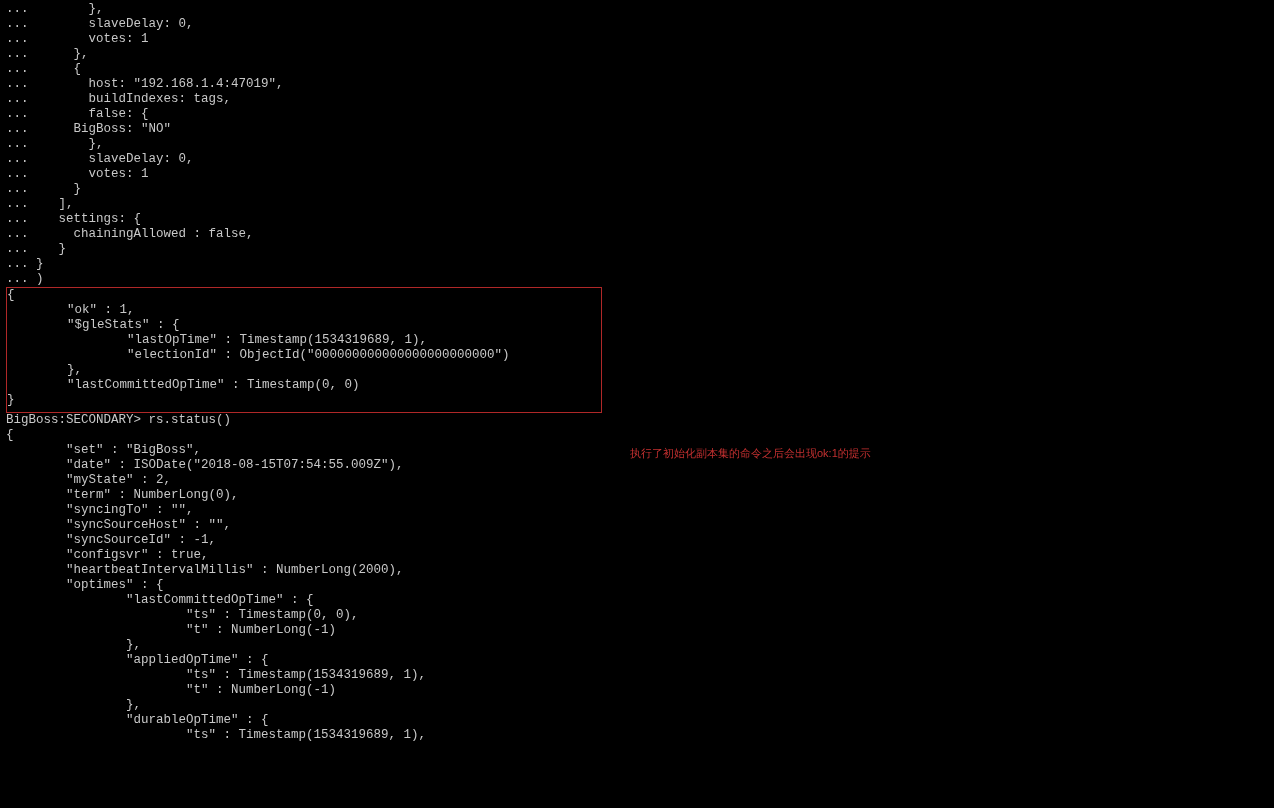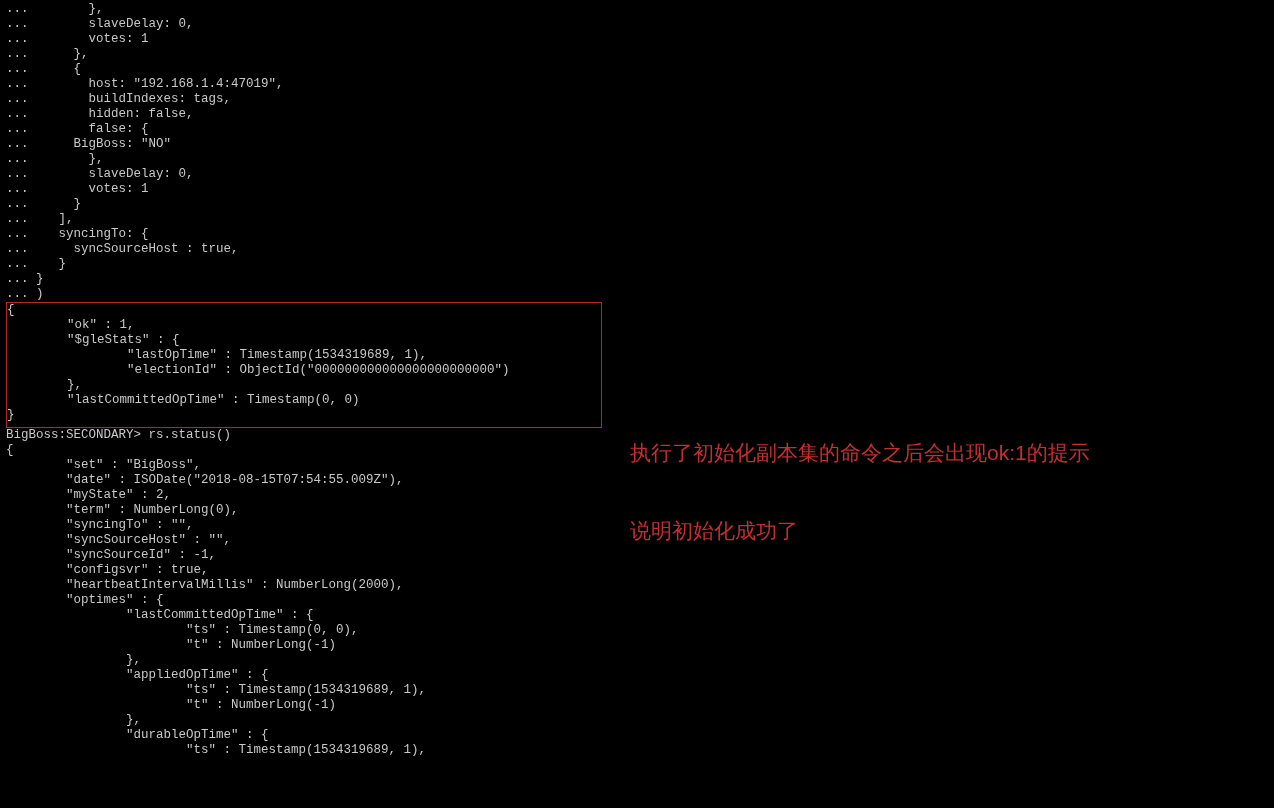--- a/index.html
+++ b/index.html
@@ -20,47 +20,46 @@
     border: 1px solid #b02828;
     width: 596px;
     padding: 0 0 4px 0;
     margin-top: 0;
   }
   .annot {
     position: absolute;
     left: 630px;
     top: 388px;
     color: #c43030;
-    font-size: 21px;
+    font-size: 11px;
     line-height: 26px;
     font-family: "Microsoft YaHei", sans-serif;
     white-space: pre;
   }
 </style>
 </head>
 <body>
 
 <div id="b1">
     <div class="line">...        },</div>
     <div class="line">...        slaveDelay: 0,</div>
     <div class="line">...        votes: 1</div>
     <div class="line">...      },</div>
     <div class="line">...      {</div>
     <div class="line">...        host: "192.168.1.4:47019",</div>
     <div class="line">...        buildIndexes: tags,</div>
-    <div class="line">...        hidden: false,</div>
     <div class="line">...        false: {</div>
     <div class="line">...      BigBoss: "NO"</div>
     <div class="line">...        },</div>
     <div class="line">...        slaveDelay: 0,</div>
     <div class="line">...        votes: 1</div>
     <div class="line">...      }</div>
     <div class="line">...    ],</div>
-    <div class="line">...    syncingTo: {</div>
-    <div class="line">...      syncSourceHost : true,</div>
+    <div class="line">...    settings: {</div>
+    <div class="line">...      chainingAllowed : false,</div>
     <div class="line">...    }</div>
     <div class="line">... }</div>
     <div class="line">... )</div>
   </div>
 <div class="boxed" id="bx">
     <div class="line">{</div>
     <div class="line">        "ok" : 1,</div>
     <div class="line">        "$gleStats" : {</div>
     <div class="line">                "lastOpTime" : Timestamp(1534319689, 1),</div>
     <div class="line">                "electionId" : ObjectId("000000000000000000000000")</div>
@@ -88,14 +87,13 @@
     <div class="line">                "appliedOpTime" : {</div>
     <div class="line">                        "ts" : Timestamp(1534319689, 1),</div>
     <div class="line">                        "t" : NumberLong(-1)</div>
     <div class="line">                },</div>
     <div class="line">                "durableOpTime" : {</div>
     <div class="line">                        "ts" : Timestamp(1534319689, 1),</div>
   </div>
 
 <div class="annot">
   <div>执行了初始化副本集的命令之后会出现ok:1的提示</div>
-  <div>说明初始化成功了</div>
 </div>
 
 </body></html>

